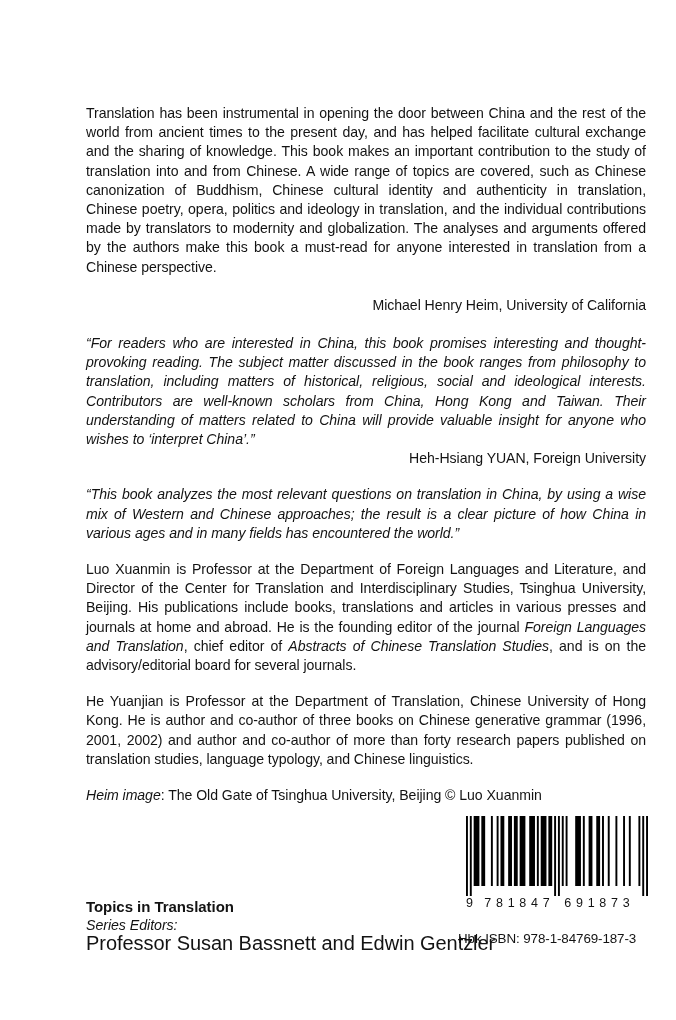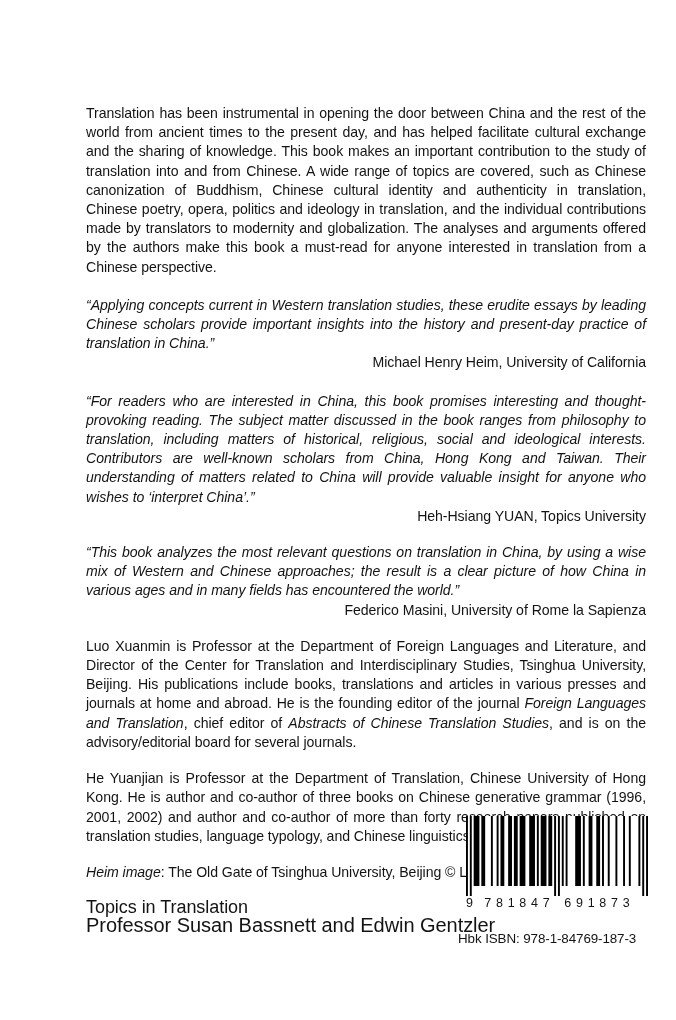--- a/index.html
+++ b/index.html
@@ -72,22 +72,22 @@
   }
 
   
   #bottom {
     position: absolute;
     left: 86px;
     top: 898px;
     width: 560px;
   }
   .series-title {
-    font-size: 18px;
-    font-weight: normal;
+    font-size: 15px;
+    font-weight: bold;
     line-height: 18px;
     letter-spacing: -0.05px;
   }
   .series-editors-label {
     font-size: 14.2px;
     font-style: italic;
     line-height: 18px;
     letter-spacing: -0.05px;
   }
   .series-editors-names {
@@ -146,32 +146,30 @@
 <body>
 
 <div id="page">
 
   <div id="content">
 
     <p class="body-para">Translation has been instrumental in opening the door between China and the rest of the world from ancient times to the present day, and has helped facilitate cultural exchange and the sharing of knowledge. This book makes an important contribution to the study of translation into and from Chinese. A wide range of topics are covered, such as Chinese canonization of Buddhism, Chinese cultural identity and authenticity in translation, Chinese poetry, opera, politics and ideology in translation, and the individual contributions made by translators to modernity and globalization. The analyses and arguments offered by the authors make this book a must-read for anyone interested in translation from a Chinese perspective.</p>
 
     <div class="gap-lg"></div>
 
-    <p class="quote">“Applying concepts current in Western translation studies, these erudite essays by leading Chinese scholars provide important insights into the history and present-day practice of translation in China.”</p>
     <p class="attrib">Michael Henry Heim, University of California</p>
 
     <div class="gap-lg"></div>
 
     <p class="quote">“For readers who are interested in China, this book promises interesting and thought-provoking reading. The subject matter discussed in the book ranges from philosophy to translation, including matters of historical, religious, social and ideological interests. Contributors are well-known scholars from China, Hong Kong and Taiwan. Their understanding of matters related to China will provide valuable insight for anyone who wishes to ‘interpret China’.”</p>
-    <p class="attrib">Heh-Hsiang YUAN, Topics University</p>
+    <p class="attrib">Heh-Hsiang YUAN, Foreign University</p>
 
     <div class="gap-md"></div>
 
     <p class="quote">“This book analyzes the most relevant questions on translation in China, by using a wise mix of Western and Chinese approaches; the result is a clear picture of how China in various ages and in many fields has encountered the world.”</p>
-    <p class="attrib">Federico Masini, University of Rome la Sapienza</p>
 
     <div class="gap-md"></div>
 
     <p class="bio"><b class="name-bold">Luo Xuanmin</b><span> is Professor at the Department of Foreign Languages and Literature, and Director of the Center for Translation and Interdisciplinary Studies, Tsinghua University, Beijing. His publications include books, translations and articles in various presses and journals at home and abroad. He is the founding editor of the journal </span><span class="ital">Foreign Languages and Translation</span><span>, chief editor of </span><span class="ital">Abstracts of Chinese Translation Studies</span><span>, and is on the advisory/editorial board for several journals.</span></p>
 
     <div class="gap-md"></div>
 
     <p class="bio"><b class="name-bold">He Yuanjian</b><span> is Professor at the Department of Translation, Chinese University of Hong Kong. He is author and co-author of three books on Chinese generative grammar (1996, 2001, 2002) and author and co-author of more than forty research papers published on translation studies, language typology, and Chinese linguistics.</span></p>
 
     <div class="gap-md"></div>
@@ -218,18 +216,19 @@
     </svg>
     <div class="bc-digits">
       <span class="bc-d-left">9</span>
       <span class="bc-grp" id="bc-grp-left" style="left:16px;"><span style="width: 11.6667px; text-align: center;">7</span><span style="width: 11.6667px; text-align: center;">8</span><span style="width: 11.6667px; text-align: center;">1</span><span style="width: 11.6667px; text-align: center;">8</span><span style="width: 11.6667px; text-align: center;">4</span><span style="width: 11.6667px; text-align: center;">7</span></span>
       <span class="bc-grp" id="bc-grp-right" style="left:96px;"><span style="width: 11.6667px; text-align: center;">6</span><span style="width: 11.6667px; text-align: center;">9</span><span style="width: 11.6667px; text-align: center;">1</span><span style="width: 11.6667px; text-align: center;">8</span><span style="width: 11.6667px; text-align: center;">7</span><span style="width: 11.6667px; text-align: center;">3</span></span>
     </div>
   </div>
 
   <div id="bottom">
     <div class="series-title">Topics in Translation</div>
+    <div class="series-editors-label">Series Editors:</div>
     <div class="series-editors-names">Professor Susan Bassnett and Edwin Gentzler</div>
   </div>
 
   <div id="isbn-text">Hbk ISBN: 978-1-84769-187-3</div>
 
 </div>
 
 </body></html>

